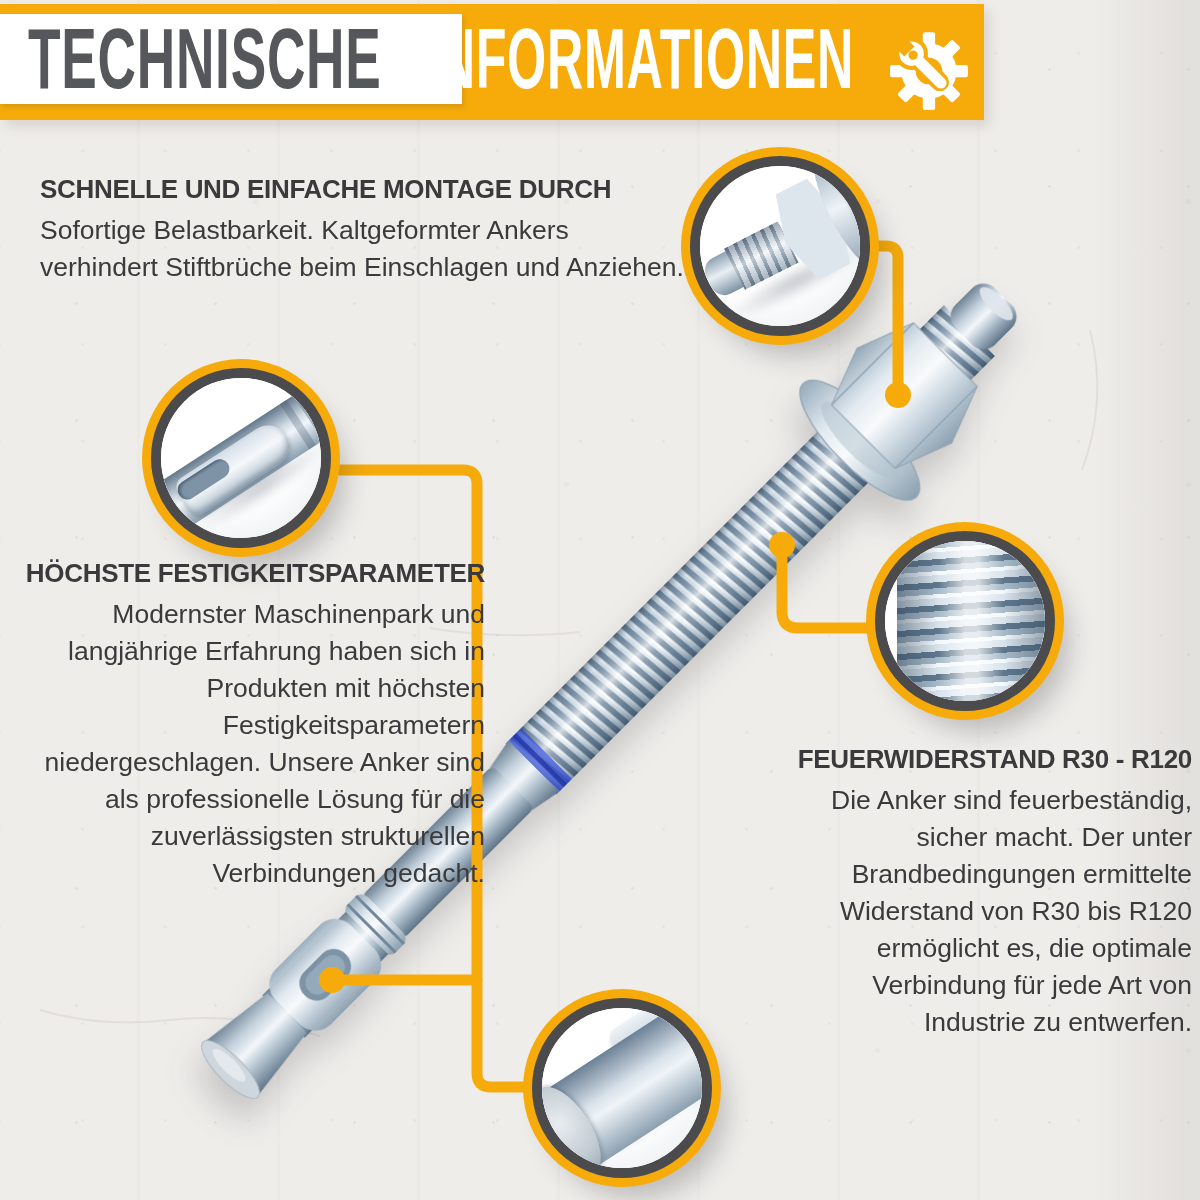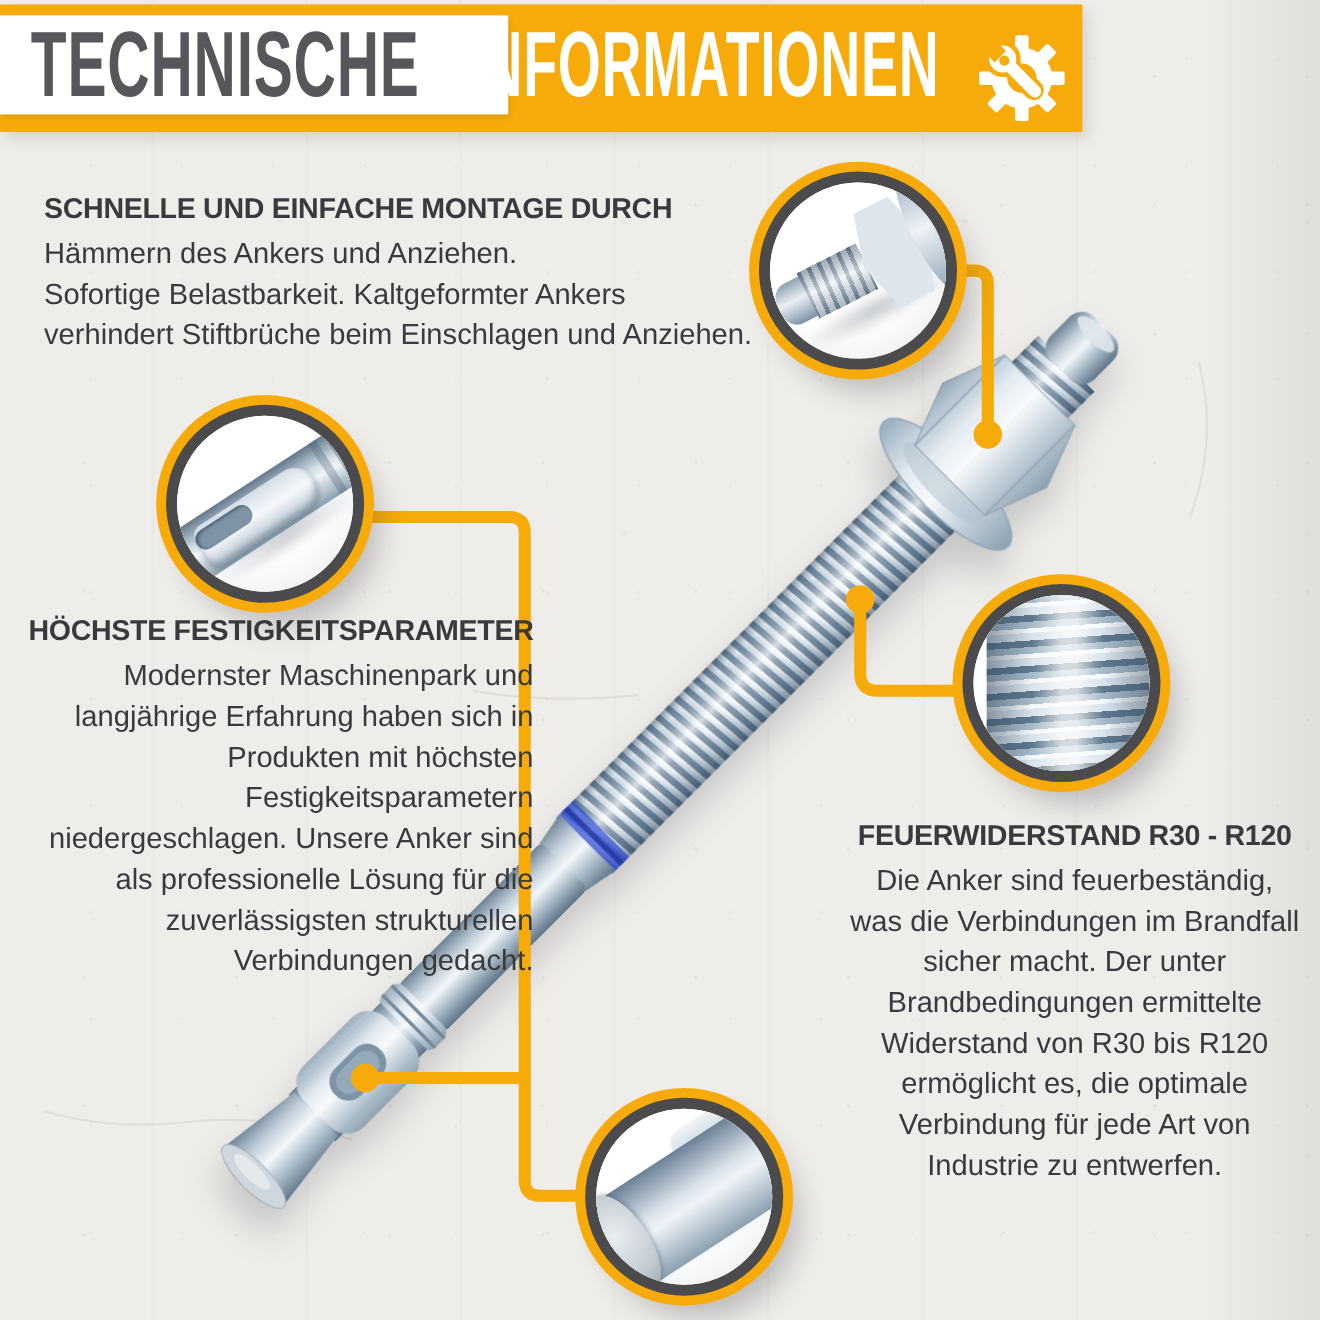--- a/index.html
+++ b/index.html
@@ -28,21 +28,21 @@
   .hdr-left{color:#56575a;margin-left:28px;}
   .hdr-right-wrap{position:absolute;left:424px;top:10px;height:90px;display:flex;align-items:center;}
   .hdr-right{color:#ffffff;transform:scale(0.68,1.14);transform-origin:left center;letter-spacing:1px;}
 
   
   .tblock{color:#3a3a3c;}
   .tblock .headline{font-weight:700;font-size:26px;line-height:34px;letter-spacing:-0.3px;white-space:nowrap;margin-bottom:6px;}
   .tblock .line{font-size:26.5px;line-height:37px;white-space:nowrap;}
   .block-montage{left:40px;top:172px;width:636px;}
   .block-festigkeit{left:15px;top:556px;width:470px;text-align:right;}
-  .block-feuer{left:762px;top:742px;width:430px;text-align:center;}
+  .block-feuer{left:762px;top:742px;width:430px;text-align:right;}
 
   
   .callout{position:absolute;width:160px;height:160px;background:#fff;border:10px solid #4b4b4d;
            border-radius:50%;box-shadow:0 0 0 9px #F6AB0B, 14px 20px 26px rgba(40,40,45,.25);}
   .co-clip{position:absolute;left:0;top:0;width:160px;height:160px;border-radius:50%;overflow:hidden;
            background:radial-gradient(circle at 38% 32%, #ffffff 55%, #eceff1 85%, #dfe3e6);}
   .co-scene{position:absolute;left:0;top:0;width:160px;height:160px;}
   .co-top-pos{left:690px;top:156px;}
   .co-left-pos{left:151px;top:368px;}
   .co-right-pos{left:875px;top:531px;}
@@ -237,41 +237,39 @@
         <circle cx="40" cy="20" r="12" fill="#ffffff"></circle>
         <rect x="34.5" y="26" width="11" height="40" rx="5.5" fill="#ffffff"></rect>
         <rect x="33" y="0" width="14" height="17" fill="#F6AB0B"></rect>
         <circle cx="40" cy="22" r="4.5" fill="#F6AB0B"></circle>
       </g>
     </svg>
   </div>
 
   <div class="abs tblock block-montage">
     <div class="headline">SCHNELLE UND EINFACHE MONTAGE DURCH</div>
-    <div class="line">Hämmern des Ankers und Anziehen.</div>
     <div class="line">Sofortige Belastbarkeit. Kaltgeformter Ankers</div>
     <div class="line">verhindert Stiftbrüche beim Einschlagen und Anziehen.</div>
   </div>
 
   <div class="abs tblock block-festigkeit">
     <div class="headline">HÖCHSTE FESTIGKEITSPARAMETER</div>
     <div class="line">Modernster Maschinenpark und</div>
     <div class="line">langjährige Erfahrung haben sich in</div>
     <div class="line">Produkten mit höchsten</div>
     <div class="line">Festigkeitsparametern</div>
     <div class="line">niedergeschlagen. Unsere Anker sind</div>
     <div class="line">als professionelle Lösung für die</div>
     <div class="line">zuverlässigsten strukturellen</div>
     <div class="line">Verbindungen gedacht.</div>
   </div>
 
   <div class="abs tblock block-feuer">
     <div class="headline">FEUERWIDERSTAND R30 - R120</div>
     <div class="line">Die Anker sind feuerbeständig,</div>
-    <div class="line">was die Verbindungen im Brandfall</div>
     <div class="line">sicher macht. Der unter</div>
     <div class="line">Brandbedingungen ermittelte</div>
     <div class="line">Widerstand von R30 bis R120</div>
     <div class="line">ermöglicht es, die optimale</div>
     <div class="line">Verbindung für jede Art von</div>
     <div class="line">Industrie zu entwerfen.</div>
   </div>
 
   <div class="callout co-top-pos">
     <div class="co-clip">

